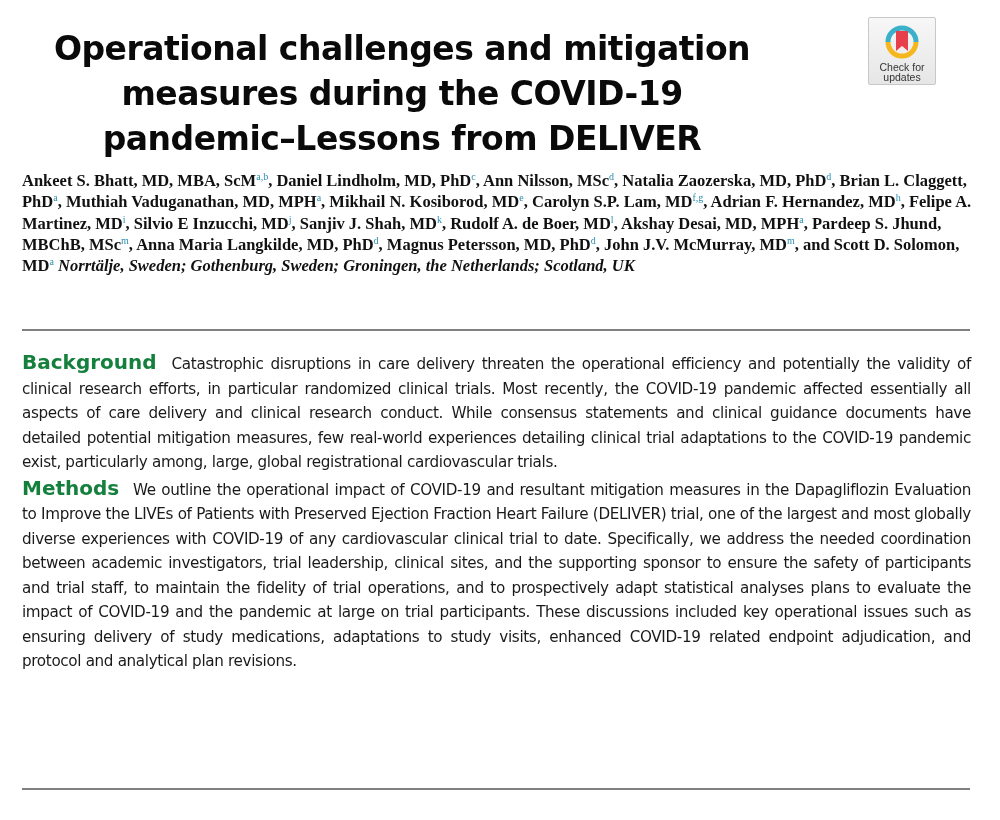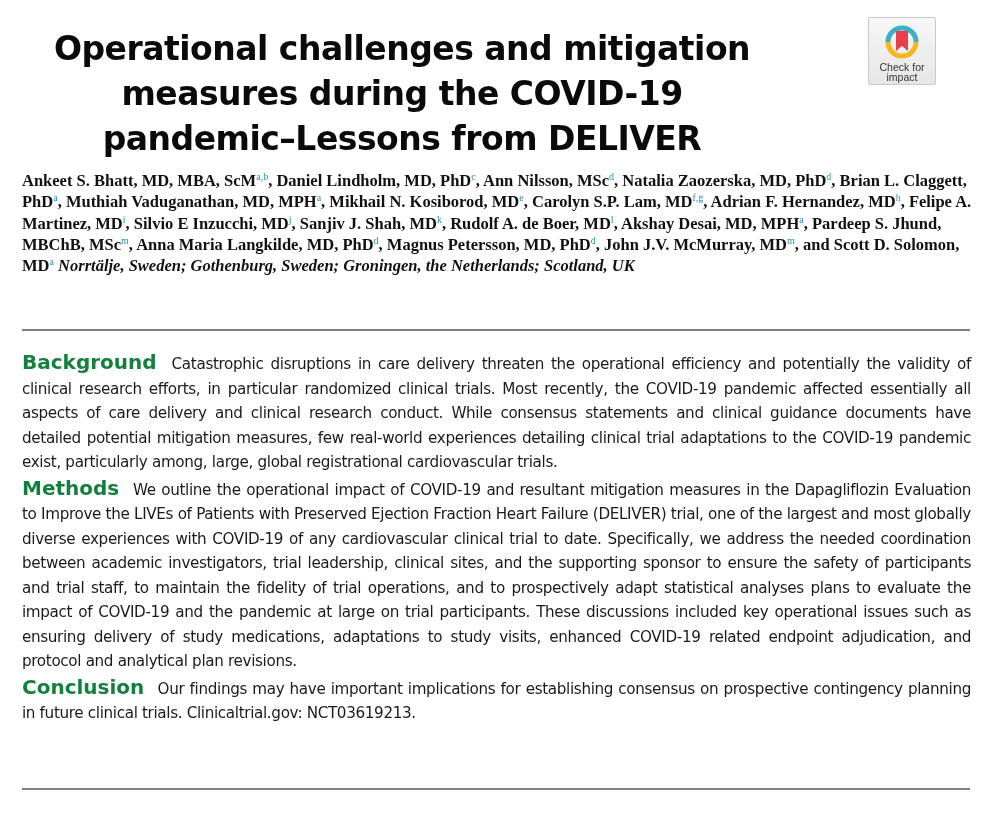--- a/index.html
+++ b/index.html
@@ -45,21 +45,21 @@
 
 <h1 class="title">Operational challenges and mitigation measures during the COVID-19 pandemic–Lessons from DELIVER</h1>
 
 <div class="badge">
   <svg width="40" height="40" viewBox="0 0 40 40">
     <path d="M6 20 A14 14 0 0 0 34 20" fill="none" stroke="#f5b71b" stroke-width="5"></path>
     <path d="M34 20 A14 14 0 0 0 6 20" fill="none" stroke="#3bb0c9" stroke-width="5"></path>
     <path d="M14 9 L26 9 L26 29 L20 24 L14 29 Z" fill="#e8404b"></path>
   </svg>
   <div class="badge-text">Check for</div>
-  <div class="badge-text">impact</div>
+  <div class="badge-text">updates</div>
 </div>
 
 <div class="authors">
   <span>Ankeet S. Bhatt, MD, MBA, ScM</span><sup>a,b</sup>,
   <span>Daniel Lindholm, MD, PhD</span><sup>c</sup>,
   <span>Ann Nilsson, MSc</span><sup>d</sup>,
   <span>Natalia Zaozerska, MD, PhD</span><sup>d</sup>,
   <span>Brian L. Claggett, PhD</span><sup>a</sup>,
   <span>Muthiah Vaduganathan, MD, MPH</span><sup>a</sup>,
   <span>Mikhail N. Kosiborod, MD</span><sup>e</sup>,
@@ -82,19 +82,15 @@
 
 <div class="abstract">
   <p>
     <span class="head">Background</span>
     <span>Catastrophic disruptions in care delivery threaten the operational efficiency and potentially the validity of clinical research efforts, in particular randomized clinical trials. Most recently, the COVID-19 pandemic affected essentially all aspects of care delivery and clinical research conduct. While consensus statements and clinical guidance documents have detailed potential mitigation measures, few real-world experiences detailing clinical trial adaptations to the COVID-19 pandemic exist, particularly among, large, global registrational cardiovascular trials.</span>
   </p>
   <p>
     <span class="head">Methods</span>
     <span>We outline the operational impact of COVID-19 and resultant mitigation measures in the Dapagliflozin Eval­uation to Improve the LIVEs of Patients with Preserved Ejection Fraction Heart Failure (DELIVER) trial, one of the largest and most globally diverse experiences with COVID-19 of any cardiovascular clinical trial to date. Specifically, we address the needed coordination between academic investigators, trial leadership, clinical sites, and the supporting sponsor to ensure the safety of participants and trial staff, to maintain the fidelity of trial operations, and to prospectively adapt statistical analyses plans to evaluate the impact of COVID-19 and the pandemic at large on trial participants. These discussions included key operational issues such as ensuring delivery of study medications, adaptations to study visits, enhanced COVID-19 related endpoint adjudication, and protocol and analytical plan revisions.</span>
   </p>
-  <p>
-    <span class="head">Conclusion</span>
-    <span>Our findings may have important implications for establishing consensus on prospective contingency plan­ning in future clinical trials. Clinicaltrial.gov: NCT03619213.</span>
-  </p>
 </div>
 
 <div class="rule" style="top:788px;"></div>
 
 </body></html>

